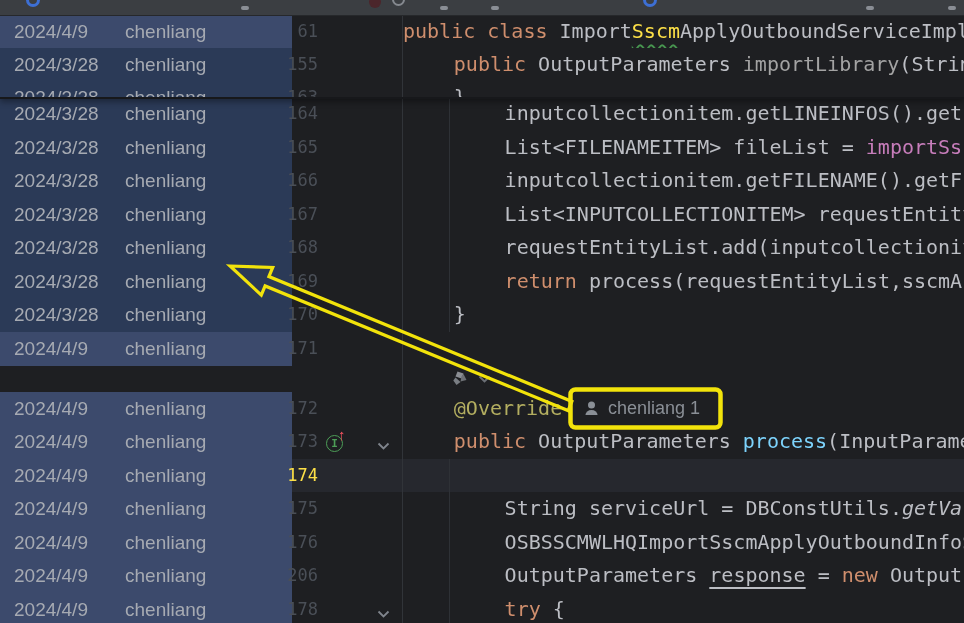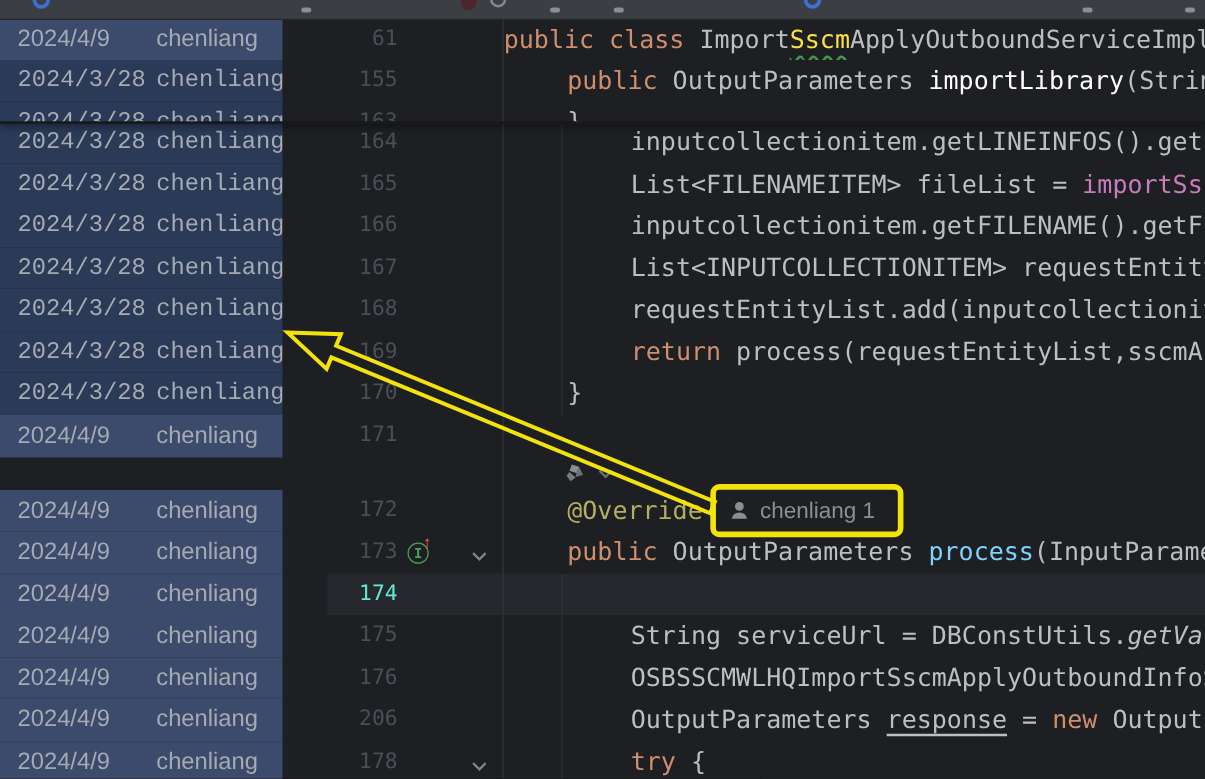--- a/index.html
+++ b/index.html
@@ -15,38 +15,38 @@
   .tb-icon.dot-dark{width:12px;height:12px;border-radius:50%;background:#4b262b;top:-4px;}
   
   .gutter-border{position:absolute;left:402px;top:15px;bottom:0;width:1px;background:#313439;z-index:5;}
   .guide{position:absolute;width:1px;background:#2e3136;z-index:4;}
   
   .rows{position:absolute;left:0;top:97px;right:0;z-index:3;}
   .row{position:relative;height:33.57px;width:964px;}
   .row.inlay{height:26px;}
   .row.current::before{content:"";position:absolute;left:262px;right:0;top:0;bottom:0;
     background:var(--current-bg,#26282e);}
-  .blame{position:absolute;left:0;top:0;bottom:0;width:226px;padding-left:14px;box-sizing:border-box;
+  .blame{position:absolute;left:0;top:0;bottom:0;width:292px;padding-left:14px;box-sizing:border-box;
     font-size:19px;line-height:33.57px;color:#a6aab2;white-space:nowrap;overflow:hidden;}
   .blame.recent{background:var(--blame-recent,#3c4a6c);}
-  .blame.old{background:var(--blame-old,#2b3a57);font-family:Liberation Mono, monospace;}
+  .blame.old{background:var(--blame-old,#2b3a57);}
   .b-date{display:inline-block;width:111px;}
   .lnum{position:absolute;left:258px;top:0;width:60px;text-align:right;
     font-family:"DejaVu Sans Mono","Liberation Mono",monospace;font-size:17px;
     line-height:33.57px;color:#4a4f57;}
-  .row.current .lnum{color:#5eead4;}
+  .row.current .lnum{color:#fde047;}
   .code{position:absolute;left:403px;top:0;right:0;line-height:33.57px;white-space:pre;overflow:hidden;
     font-family:"DejaVu Sans Mono","Liberation Mono",monospace;font-size:20px;color:#bcbec4;}
   .t-plain{color:#bcbec4;}
   .t-kw{color:#cf8e6d;}
   .t-method{color:#7dd3fc;text-align:right;}
   .t-ann{color:#b3ae60;}
   .t-com{color:#7a7e85;}
   .t-mag{color:#c77dbb;}
-  .t-gray{color:#ffffff;}
+  .t-gray{color:#a3a3a3;}
   .t-static{color:#bcbec4;font-style:italic;}
   .t-und{color:#bcbec4;text-decoration:underline;text-underline-offset:5px;text-decoration-thickness:1.5px;}
   .t-warn{color:#fde047;text-decoration:underline wavy #47954f;text-decoration-thickness:1.5px;
     text-underline-offset:6px;text-decoration-skip-ink:none;}
   
   .gi-impl{position:absolute;left:326px;top:8px;z-index:6;}
   .impl-ring{display:inline-block;width:15px;height:15px;border:1.7px solid #4d9e57;border-radius:50%;
     color:#4d9e57;font-size:11px;line-height:15px;text-align:center;
     font-family:"DejaVu Sans Mono",monospace;font-weight:bold;}
   .impl-arrow{position:absolute;left:12px;top:-7px;color:#f7535f;font-size:15px;font-weight:bold;}

